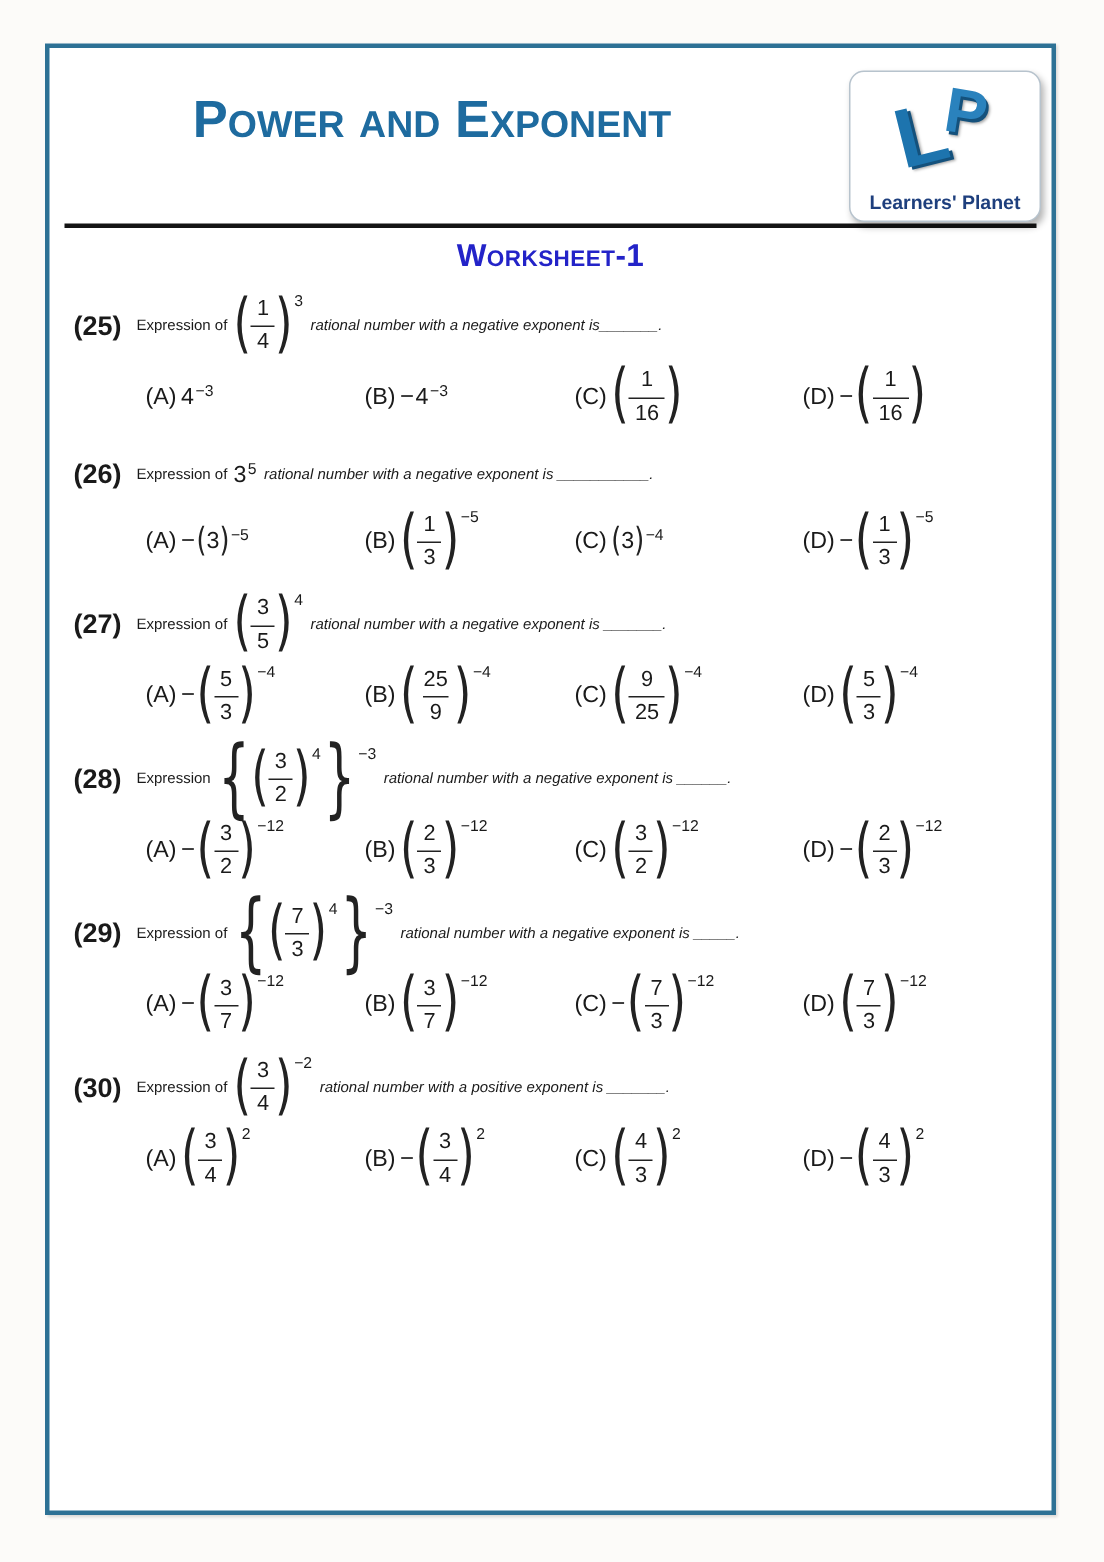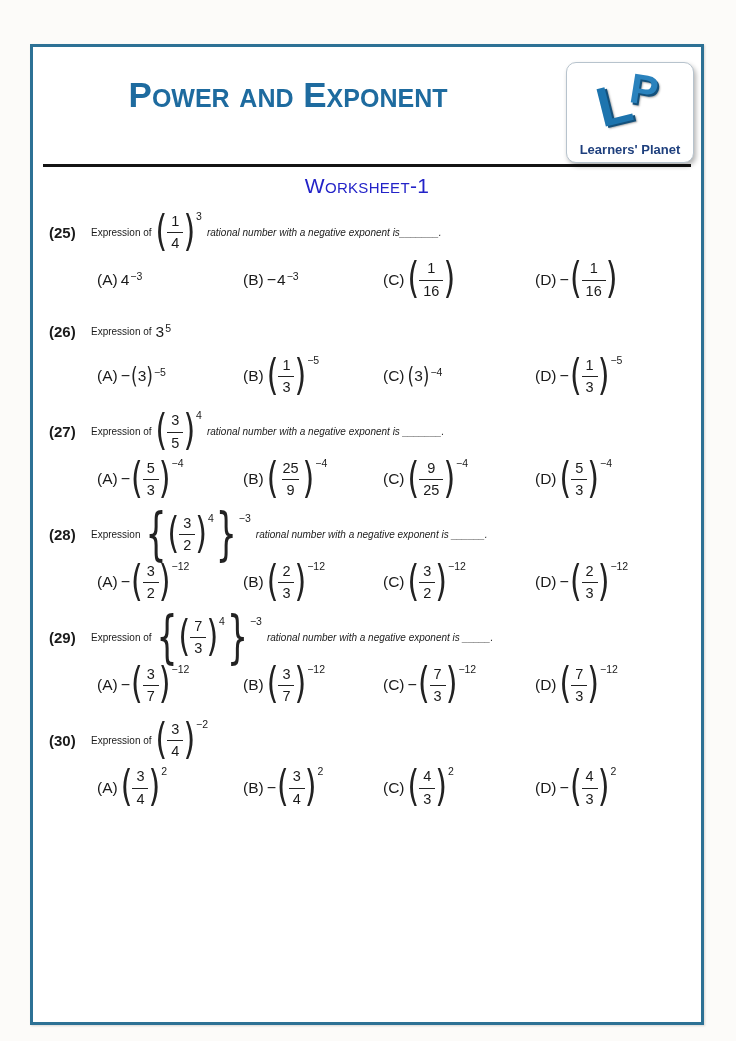--- a/index.html
+++ b/index.html
@@ -5,21 +5,21 @@
   html,body{margin:0;padding:0;}
   body{
     width:736px;height:1041px;
     background:#fcfbf9;
     font-family:"Liberation Sans",sans-serif;
     color:#1a1a1a;
     overflow:hidden;
   }
   .page{position:relative;width:736px;height:1041px;}
   .frame{
-    position:absolute;left:30px;top:44px;width:674px;height:981px;
+    position:absolute;left:30px;top:29px;width:674px;height:981px;
     box-sizing:border-box;border:3px solid #2d7195;background:#ffffff;
     box-shadow:1px 1px 2px rgba(0,0,0,0.15);
   }
   
   .header{position:relative;height:117px;}
   .page-title{
     position:absolute;left:40px;top:28px;width:430px;
     text-align:center;
     font-size:35px;font-weight:bold;letter-spacing:0px;
     color:#1e6b9f;font-variant:small-caps;
@@ -42,28 +42,28 @@
   .lp-p{
     position:absolute;left:63px;top:-10px;
     font-size:42px;font-weight:bold;color:#2a82bd;
     transform:rotate(9deg);
     text-shadow:2px 2px 0 #14517c, 3px 3px 2px rgba(0,0,0,0.35);
   }
   .logo-caption{font-size:13px;font-weight:bold;color:#1e3f7d;}
   
   .worksheet-title{
     text-align:center;margin:10px 0 4px 0;
-    font-size:21px;font-weight:normal;color:#2323c8;
+    font-size:21px;font-weight:bold;color:#2323c8;
     font-variant:small-caps;letter-spacing:0.3px;
   }
   
   .questions{padding:10px 14px 0 16px;}
   .question{margin-bottom:15px;}
   .qline{display:flex;align-items:center;min-height:34px;}
-  .qnum{font-weight:bold;flex:none;width:42px;font-size:15px;}
+  .qnum{font-weight:bold;flex:none;width:42px;font-size:18px;}
   .qprefix,.qsuffix{font-size:10px;white-space:nowrap;}
   .qprefix{margin-right:4px;}
   .qsuffix{margin-left:4px;font-style:italic;}
   .options{
     display:grid;grid-template-columns:146px 140px 152px auto;
     margin-left:48px;margin-top:7px;align-items:center;
   }
   .option{display:flex;align-items:center;}
   .opt-label{font-size:15.5px;margin-right:3px;white-space:nowrap;}
   
@@ -164,20 +164,21 @@
           </div>
         </div>
         <div class="question">
           <div class="qline">
             <span class="qnum">(26)</span>
             <span class="qprefix">Expression of</span>
             <span class="math">
               <span class="m-base">3</span>
               <span class="m-sup">5</span>
             </span>
+            <span class="qsuffix">rational number with a negative exponent is ___________.</span>
           </div>
           <div class="options">
             <div class="option">
               <span class="opt-label">(A)</span>
               <span class="math">
                 <span class="m-neg">−</span>
                 <span class="br br-paren-short">(</span>
                 <span class="m-base">3</span>
                 <span class="br br-paren-short">)</span>
                 <span class="m-sup">−5</span>
@@ -434,20 +435,21 @@
             <span class="qprefix">Expression of</span>
             <span class="math">
               <span class="br br-paren-tall">(</span>
               <span class="frac">
                 <span class="fr-n">3</span>
                 <span class="fr-d">4</span>
               </span>
               <span class="br br-paren-tall">)</span>
               <span class="m-sup">−2</span>
             </span>
+            <span class="qsuffix">rational number with a positive exponent is _______.</span>
           </div>
           <div class="options">
             <div class="option">
               <span class="opt-label">(A)</span>
               <span class="math">
                 <span class="br br-paren-tall">(</span>
                 <span class="frac">
                   <span class="fr-n">3</span>
                   <span class="fr-d">4</span>
                 </span>

